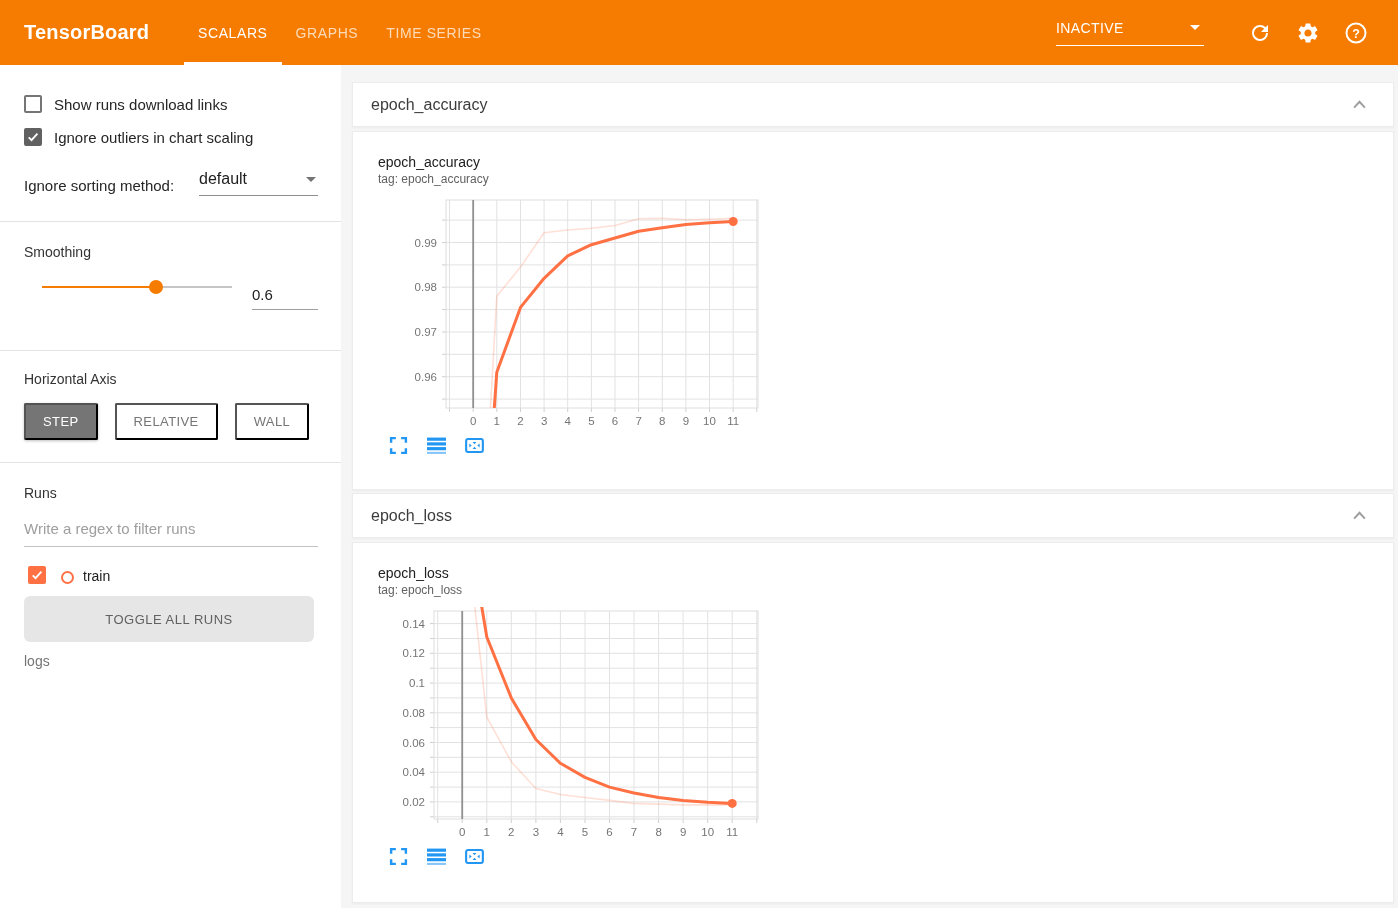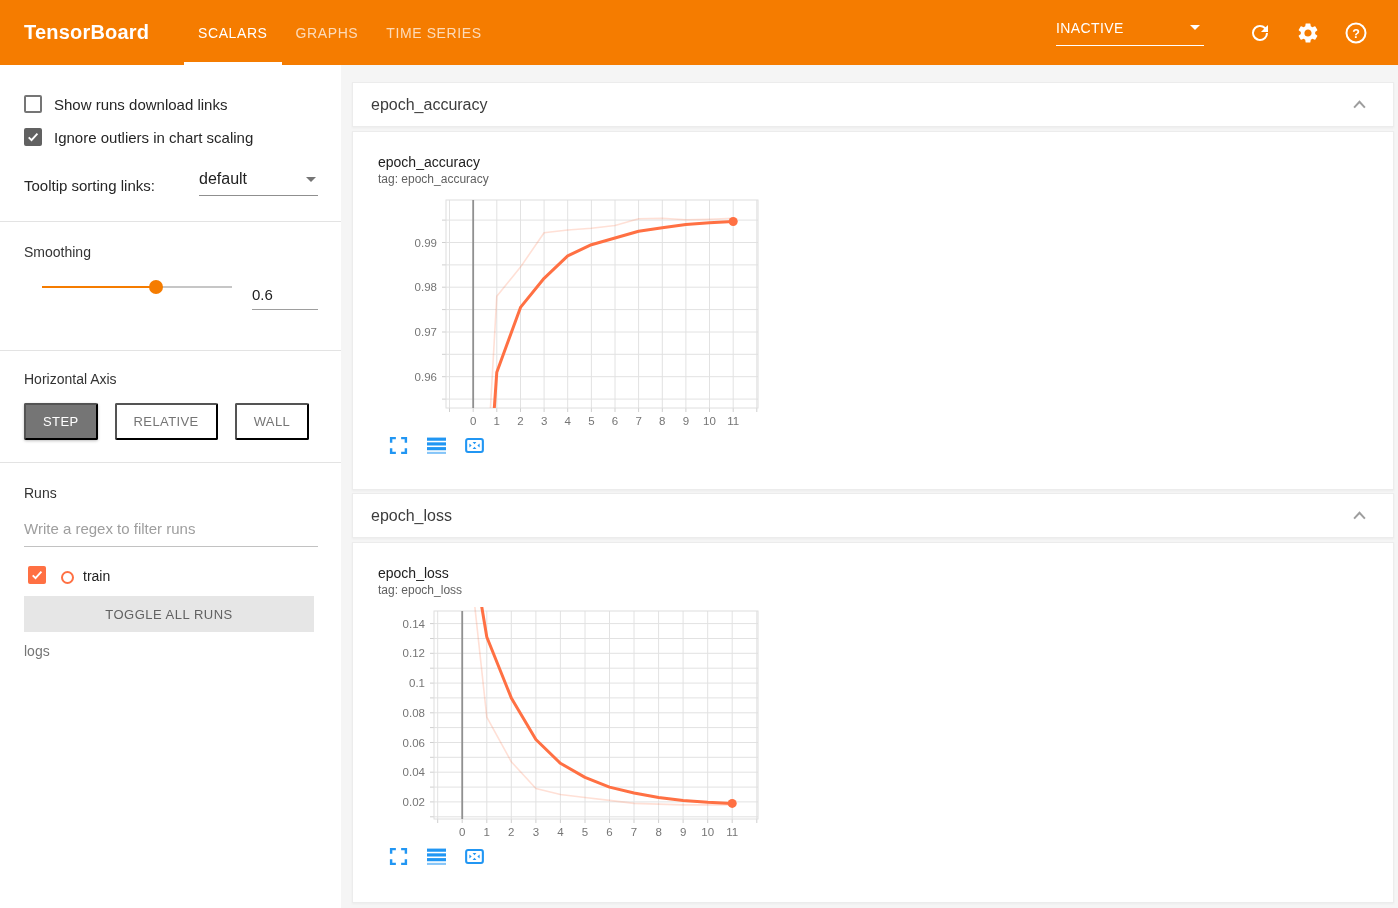--- a/index.html
+++ b/index.html
@@ -53,21 +53,21 @@
   .axis-btn.active { background:#757575; color:#fff; box-shadow:0 1px 3px rgba(0,0,0,.25); }
   .runs-filter { width:100%; border:none; outline:none; border-bottom:1px solid #c2c2c2;
                  font-size:15px; color:#424242; padding:0 0 9px 0; margin-top:19px; background:transparent;
                  font-family:"Liberation Sans", sans-serif; }
   .runs-filter::placeholder { color:#9e9e9e; }
   .run-row { display:flex; align-items:flex-end; margin:19px 0 0 4px; cursor:pointer; }
   .run-cb { width:18px; height:18px; border-radius:2px; margin-right:15px; flex:none;
             display:flex; align-items:center; justify-content:center; }
   .run-swatch { width:13px; height:13px; border-radius:50%; border:2px solid; margin-right:9px; flex:none; }
   .run-label { font-size:14px; color:#212121; }
-  .toggle-all { margin-top:12px; width:290px; height:36px; background:#e6e6e6; border:none; border-radius:0;
+  .toggle-all { margin-top:12px; width:290px; height:46px; background:#e6e6e6; border:none; border-radius:6px;
                 font-size:13px; letter-spacing:.5px; color:#616161; cursor:pointer;
                 font-family:"Liberation Sans", sans-serif; }
   .logs-label { margin-top:11px; font-size:14px; color:#757575; }
 
   
   .main { position:absolute; top:65px; left:341px; right:0; bottom:0; background:#f5f5f5;
           overflow:hidden; padding:17px 4px 0 11px; }
   .group-header { position:relative; height:45px; background:#fff; border:1px solid #ececec;
                   display:flex; align-items:center; padding:0 18px; box-shadow:0 1px 2px rgba(0,0,0,.04); }
   .group-title { font-size:16px; color:#3c3c3c; }
@@ -136,21 +136,21 @@
     </div>
     <div class="cb-row">
       <span class="cb checked">
         <svg width="14" height="14" viewBox="0 0 18 18">
           <path d="M3.5 9.5l3.6 3.6 7.6-8.4" fill="none" stroke="#fff" stroke-width="2.4"></path>
         </svg>
       </span>
       <span class="cb-label">Ignore outliers in chart scaling</span>
     </div>
     <div class="tooltip-row">
-      <div class="tooltip-label">Tooltip sorting links:</div>
+      <div class="tooltip-label">Ignore sorting method:</div>
       <div class="select">
         <span>default</span>
         <i class="dd-arrow"></i>
       </div>
     </div>
   </div>
 
   <div class="divider" style="margin-top:25px;"></div>
 
   <div class="side-sec" style="padding-top:22px;">

